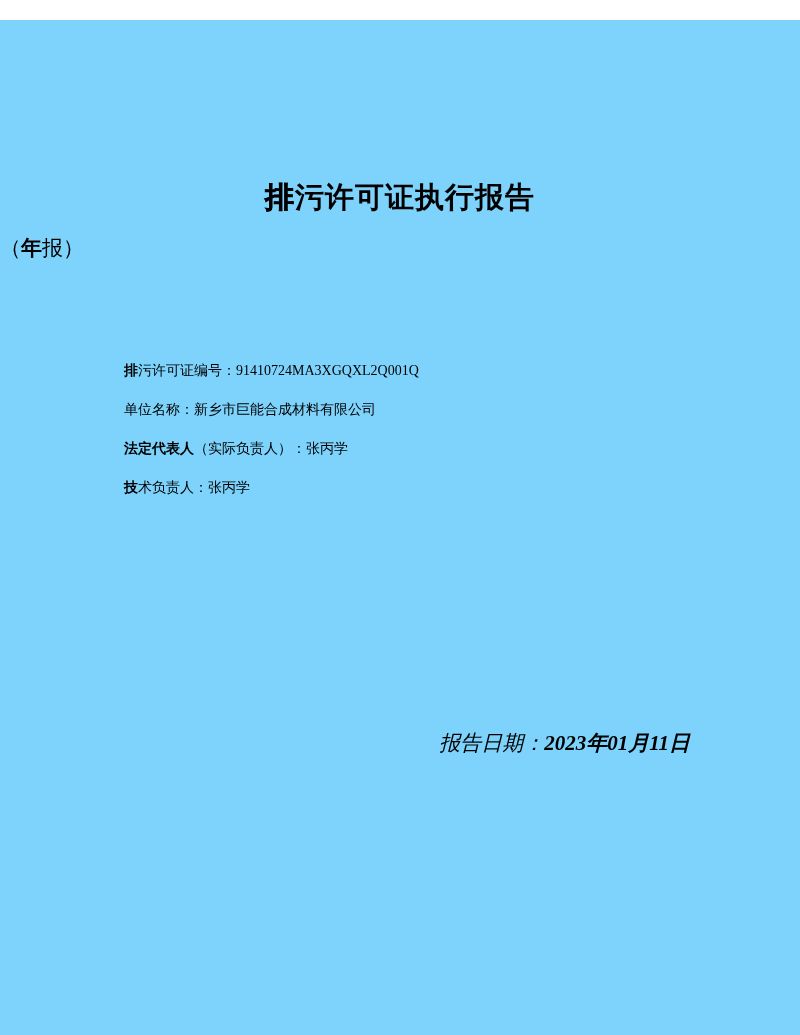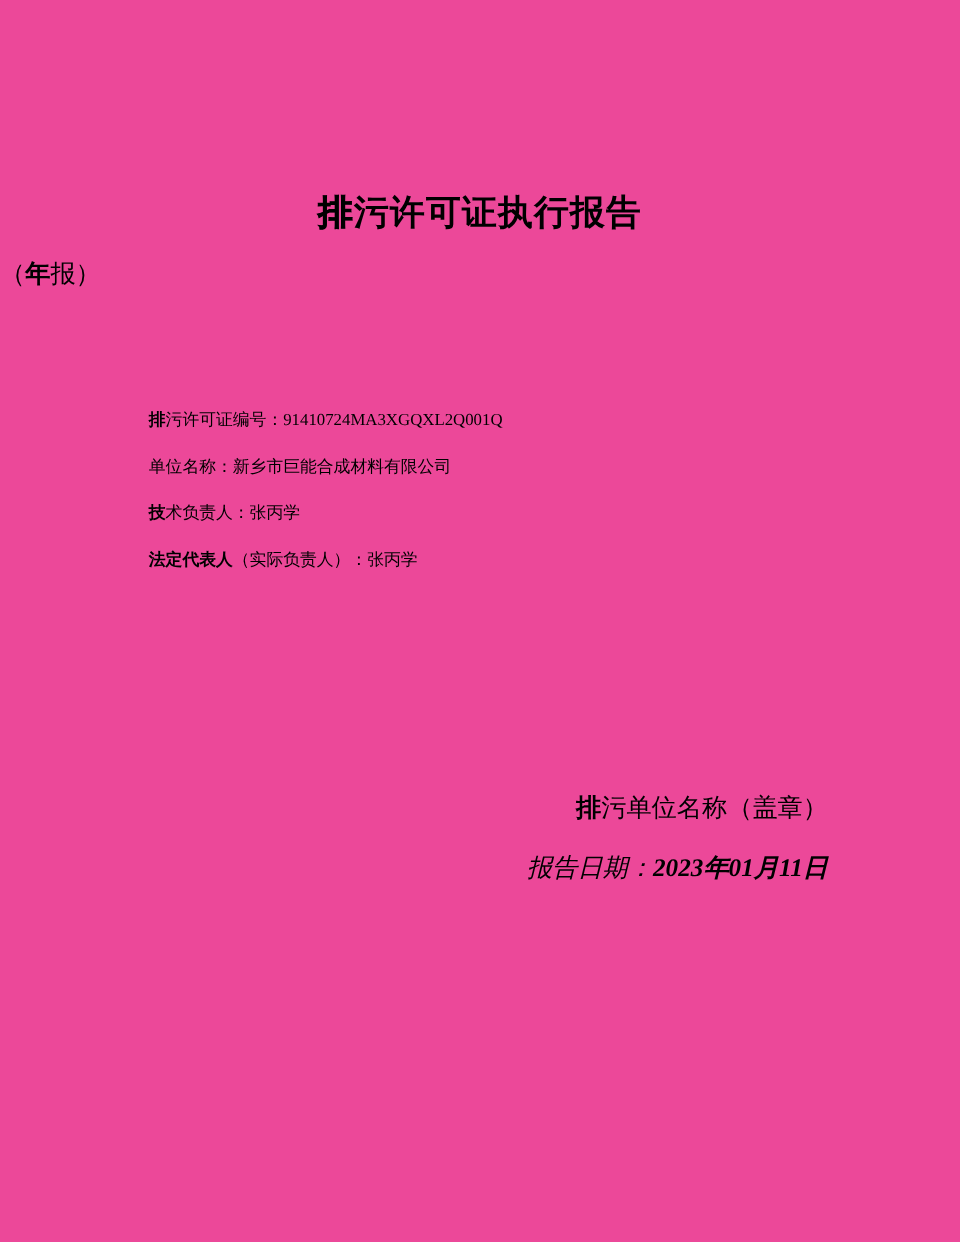--- a/index.html
+++ b/index.html
@@ -8,21 +8,22 @@
     height: 1035px;
     background: #ffffff;
     position: relative;
     overflow: hidden;
     font-family: "Liberation Serif", "DejaVu Serif", serif;
     color: #000000;
   }
   .page {
     position: absolute;
     inset: 0;
-    background: #ec4899;
+    background: #7dd3fc;
+    margin-top: 20px;
   }
   .title {
     position: absolute;
     top: 160px;
     left: 0;
     right: 0;
     margin: 0;
     text-align: center;
     font-size: 29px;
     line-height: 1.2;
@@ -73,21 +74,20 @@
 
 <div class="page">
 
   <h1 class="title"><span class="seg b heavy">排</span><span class="seg b">污许可证执行报告</span></h1>
 
   <div class="subtitle"><span class="seg">（</span><span class="seg b">年</span><span class="seg">报）</span></div>
 
   <div class="info">
     <div class="line"><span class="seg b">排</span><span class="seg">污许可证编号：</span><span class="seg latin">91410724MA3XGQXL2Q001Q</span></div>
     <div class="line"><span class="seg">单位名称：新乡市巨能合成材料有限公司</span></div>
+    <div class="line"><span class="seg b">法定代表人</span><span class="seg">（实际负责人）：张丙学</span></div>
     <div class="line"><span class="seg b">技</span><span class="seg">术负责人：张丙学</span></div>
-    <div class="line"><span class="seg b">法定代表人</span><span class="seg">（实际负责人）：张丙学</span></div>
   </div>
 
-  <div class="sign-line sign-unit"><span class="seg b">排</span><span class="seg">污单位名称（盖章）</span></div>
 
   <div class="sign-line sign-date"><span class="seg">报告日期：</span><span class="seg b latin">2023</span><span class="seg b">年</span><span class="seg b latin">01</span><span class="seg b">月</span><span class="seg b latin">11</span><span class="seg b">日</span></div>
 
 </div>
 
 </body></html>

